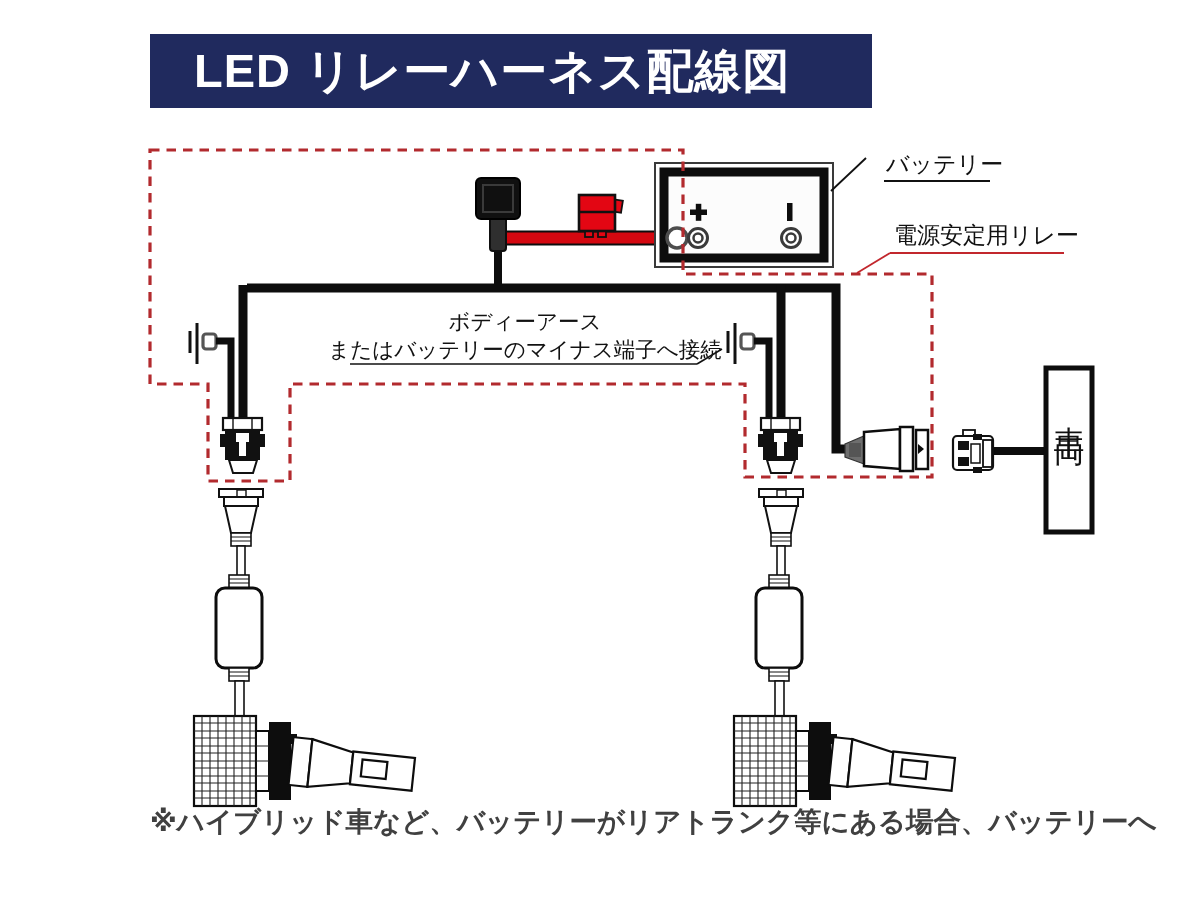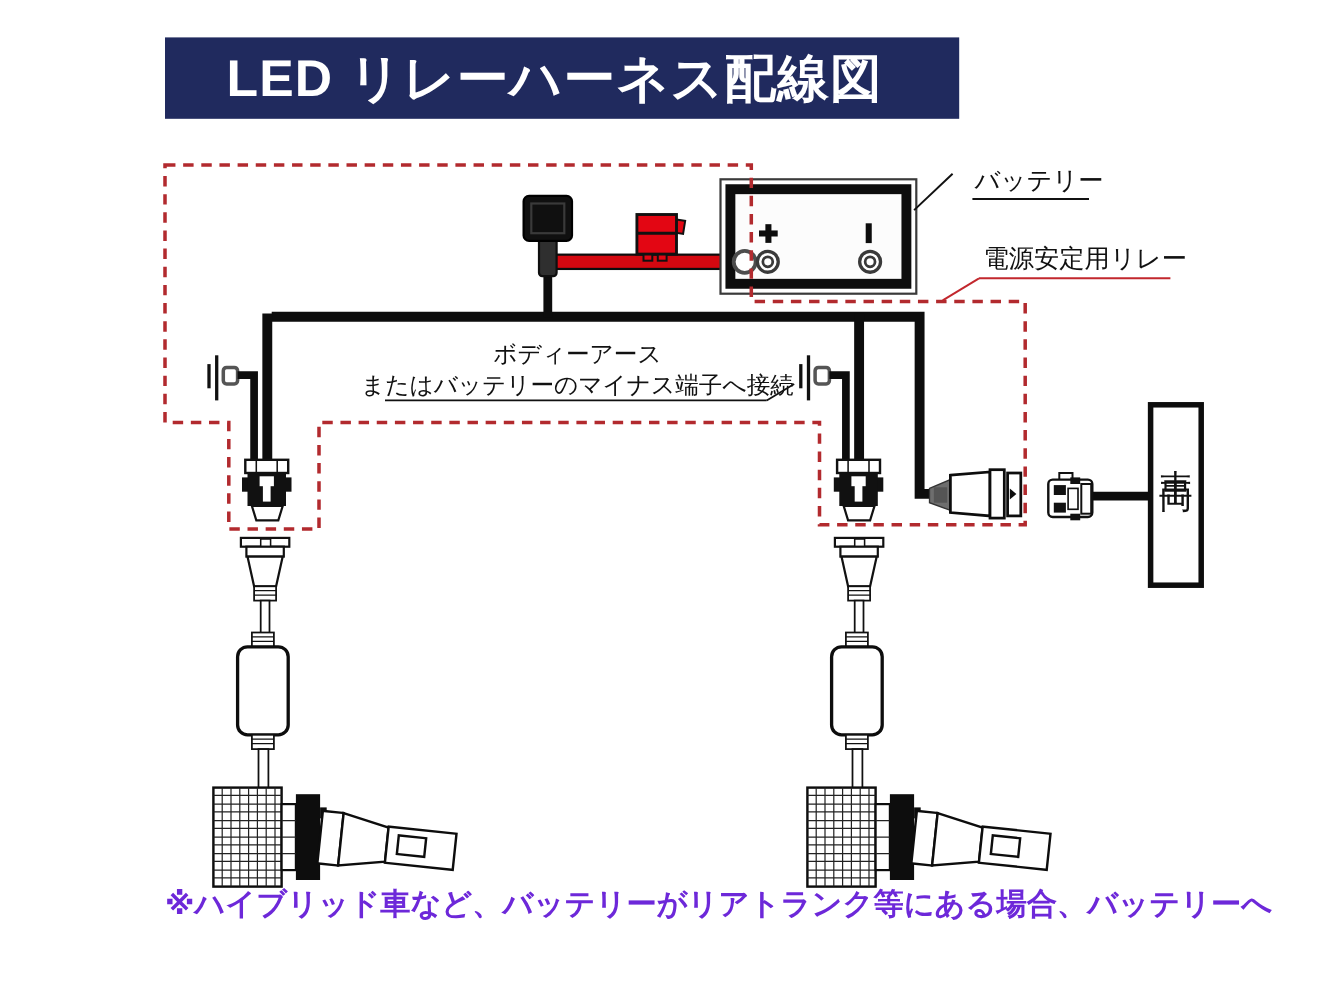--- a/index.html
+++ b/index.html
@@ -7,27 +7,27 @@
     width:1200px;height:900px;position:relative;background:#ffffff;
     font-family:"Liberation Sans","DejaVu Sans",sans-serif;
     overflow:hidden;
   }
   .banner{
     position:absolute;left:150px;top:34px;width:722px;height:74px;
     background:#202a5e;color:#ffffff;
     display:flex;align-items:center;
   }
   .banner-text{
-    padding-left:56px;font-size:47px;font-weight:700;letter-spacing:1px;
+    padding-left:44px;font-size:47px;font-weight:700;letter-spacing:1px;
     white-space:nowrap;
   }
   .diagram-svg{position:absolute;left:0;top:0;}
   .caption{
     position:absolute;left:150px;top:802px;width:940px;
-    font-size:27.5px;line-height:40px;font-weight:600;color:#6d28d9;
+    font-size:27.5px;line-height:40px;font-weight:600;color:#404040;
     white-space:nowrap;
   }
   svg text{font-family:"Liberation Sans","DejaVu Sans",sans-serif;}
   .jp-label{font-size:23px;fill:#111111;}
   .jp-small{font-size:21.5px;fill:#111111;}
   .vertical-kanji{font-size:31px;fill:#111111;letter-spacing:12px;
     writing-mode:vertical-rl;text-orientation:upright;}
 </style>
 </head>
 <body>

